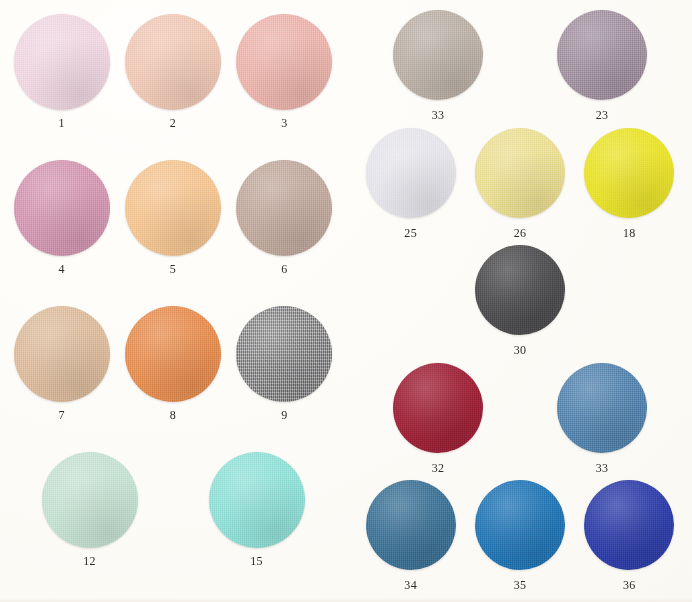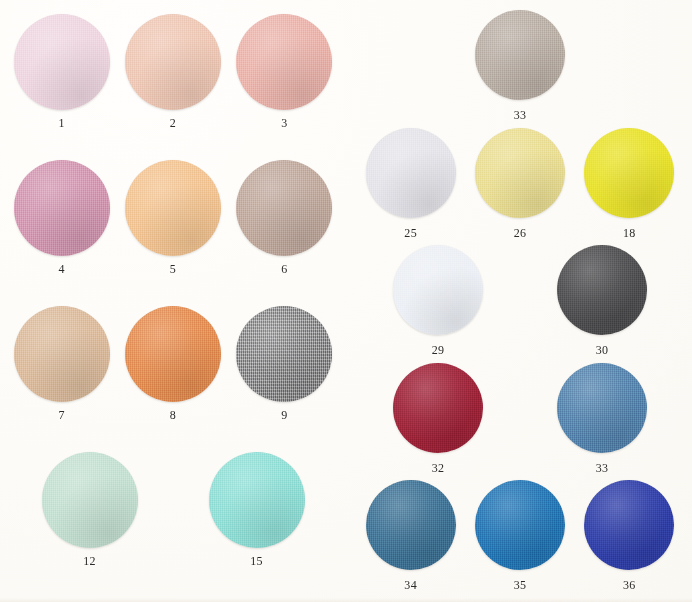--- a/index.html
+++ b/index.html
@@ -232,20 +232,26 @@
       </div>
     </div>
     <div class="panel panel-right">
       <div class="swatch-row">
         <div class="swatch-cell">
           <div class="disc-wrap">
             <div class="disc" title="greige" style="background-color: rgb(182, 172, 162);"></div>
           </div>
           <div class="swatch-label">33</div>
         </div>
+        <div class="swatch-cell">
+          <div class="disc-wrap">
+            <div class="disc" title="mauve grey" style="background-color: rgb(157, 141, 155);"></div>
+          </div>
+          <div class="swatch-label">23</div>
+        </div>
       </div>
       <div class="swatch-row">
         <div class="swatch-cell">
           <div class="disc-wrap">
             <div class="disc" title="pale lavender white" style="background-color: rgb(227, 227, 234);"></div>
           </div>
           <div class="swatch-label">25</div>
         </div>
         <div class="swatch-cell">
           <div class="disc-wrap">
@@ -254,26 +260,20 @@
           <div class="swatch-label">26</div>
         </div>
         <div class="swatch-cell">
           <div class="disc-wrap">
             <div class="disc" title="bright yellow" style="background-color: rgb(232, 224, 42);"></div>
           </div>
           <div class="swatch-label">18</div>
         </div>
       </div>
       <div class="swatch-row">
-        <div class="swatch-cell">
-          <div class="disc-wrap">
-            <div class="disc" title="optic white" style="background-color: rgb(236, 239, 244);"></div>
-          </div>
-          <div class="swatch-label">29</div>
-        </div>
         <div class="swatch-cell">
           <div class="disc-wrap">
             <div class="disc" title="charcoal grey" style="background-color: rgb(74, 74, 76);"></div>
           </div>
           <div class="swatch-label">30</div>
         </div>
       </div>
       <div class="swatch-row">
         <div class="swatch-cell">
           <div class="disc-wrap">

